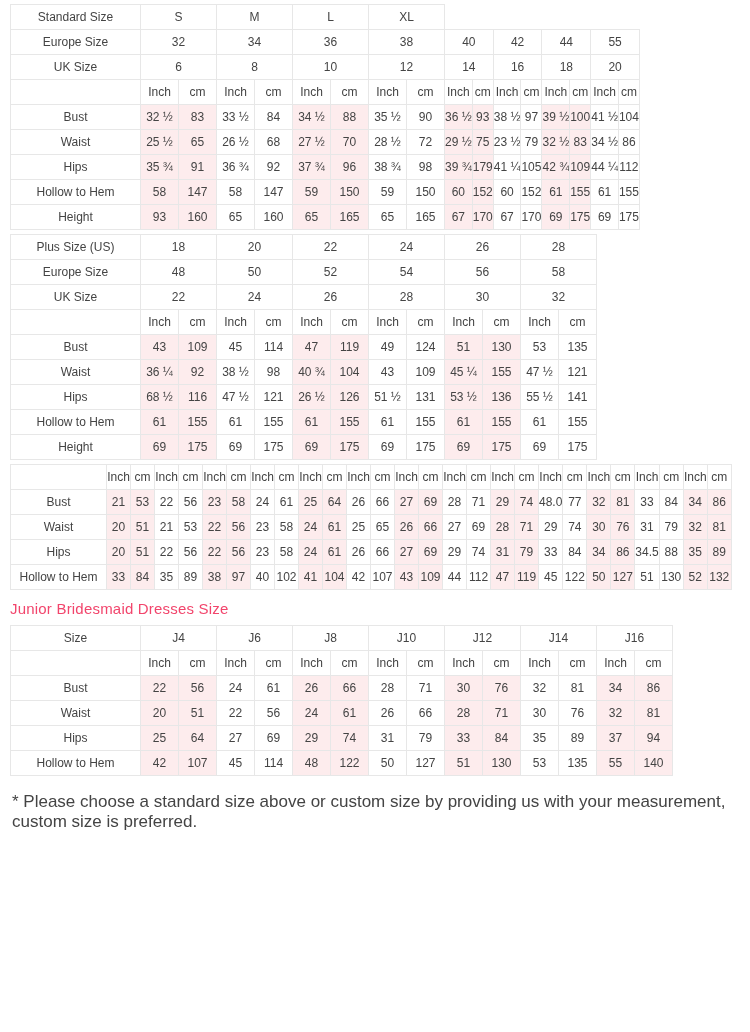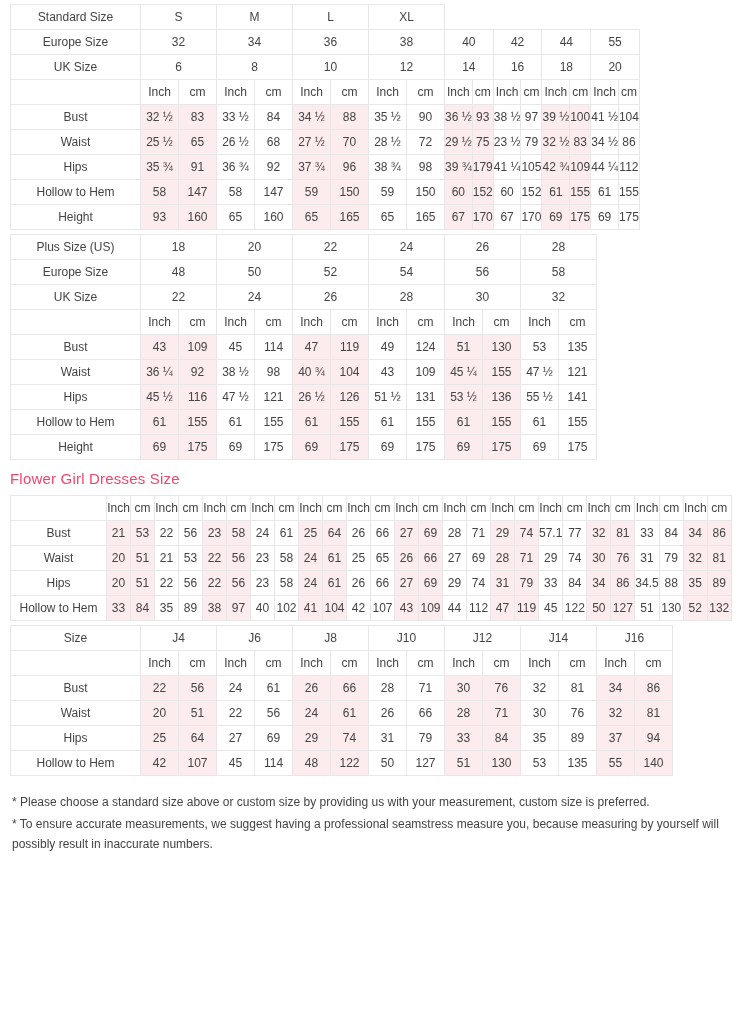--- a/index.html
+++ b/index.html
@@ -66,21 +66,21 @@
   td.white {
     background: #ffffff;
   }
   td.unit {
     background: #ffffff;
     color: #555555;
   }
 
   .notes {
     margin: 16px 0 0 4px;
-    font-size: 12px;
+    font-size: 17px;
     color: #444444;
     line-height: 20px;
   }
   .notes p { margin: 0 0 2px 0; }
 
   
 </style>
 </head>
 <body>
 
@@ -329,21 +329,21 @@
           <td class="pink">104</td>
           <td class="white">43</td>
           <td class="white">109</td>
           <td class="pink">45 ¼</td>
           <td class="pink">155</td>
           <td class="white">47 ½</td>
           <td class="white">121</td>
         </tr>
         <tr>
           <td class="rowlabel">Hips</td>
-          <td class="pink">45 ½</td>
+          <td class="pink">68 ½</td>
           <td class="pink">116</td>
           <td class="white">47 ½</td>
           <td class="white">121</td>
           <td class="pink">26 ½</td>
           <td class="pink">126</td>
           <td class="white">51 ½</td>
           <td class="white">131</td>
           <td class="pink">53 ½</td>
           <td class="pink">136</td>
           <td class="white">55 ½</td>
@@ -375,21 +375,20 @@
           <td class="white">69</td>
           <td class="white">175</td>
           <td class="pink">69</td>
           <td class="pink">175</td>
           <td class="white">69</td>
           <td class="white">175</td>
         </tr>
       </tbody>
     </table>
 
-  <h2 class="section-title">Flower Girl Dresses Size</h2>
   <table class="size-table" id="table-flower">
       <colgroup>
         <col style="width: 96px;">
         <col style="width: 24px;">
         <col style="width: 24px;">
         <col style="width: 24px;">
         <col style="width: 24px;">
         <col style="width: 24px;">
         <col style="width: 24px;">
         <col style="width: 24px;">
@@ -456,21 +455,21 @@
           <td class="pink">25</td>
           <td class="pink">64</td>
           <td class="white">26</td>
           <td class="white">66</td>
           <td class="pink">27</td>
           <td class="pink">69</td>
           <td class="white">28</td>
           <td class="white">71</td>
           <td class="pink">29</td>
           <td class="pink">74</td>
-          <td class="white">57.1</td>
+          <td class="white">48.0</td>
           <td class="white">77</td>
           <td class="pink">32</td>
           <td class="pink">81</td>
           <td class="white">33</td>
           <td class="white">84</td>
           <td class="pink">34</td>
           <td class="pink">86</td>
         </tr>
         <tr>
           <td class="rowlabel">Waist</td>
@@ -555,20 +554,21 @@
           <td class="pink">50</td>
           <td class="pink">127</td>
           <td class="white">51</td>
           <td class="white">130</td>
           <td class="pink">52</td>
           <td class="pink">132</td>
         </tr>
       </tbody>
     </table>
 
+  <h2 class="section-title">Junior Bridesmaid Dresses Size</h2>
   <table class="size-table" id="table-junior">
       <colgroup>
         <col style="width: 130px;">
         <col style="width: 38px;">
         <col style="width: 38px;">
         <col style="width: 38px;">
         <col style="width: 38px;">
         <col style="width: 38px;">
         <col style="width: 38px;">
         <col style="width: 38px;">
@@ -674,16 +674,15 @@
           <td class="white">53</td>
           <td class="white">135</td>
           <td class="pink">55</td>
           <td class="pink">140</td>
         </tr>
       </tbody>
     </table>
 
   <div class="notes">
     <p>* Please choose a standard size above or custom size by providing us with your measurement, custom size is preferred.</p>
-    <p>* To ensure accurate measurements, we suggest having a professional seamstress measure you, because measuring by yourself will possibly result in inaccurate numbers.</p>
   </div>
 
 </div>
 
 </body></html>

